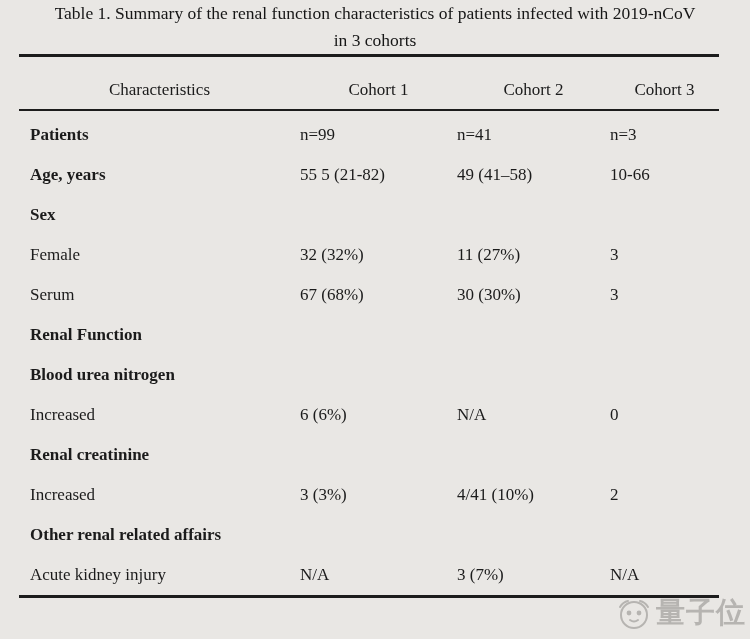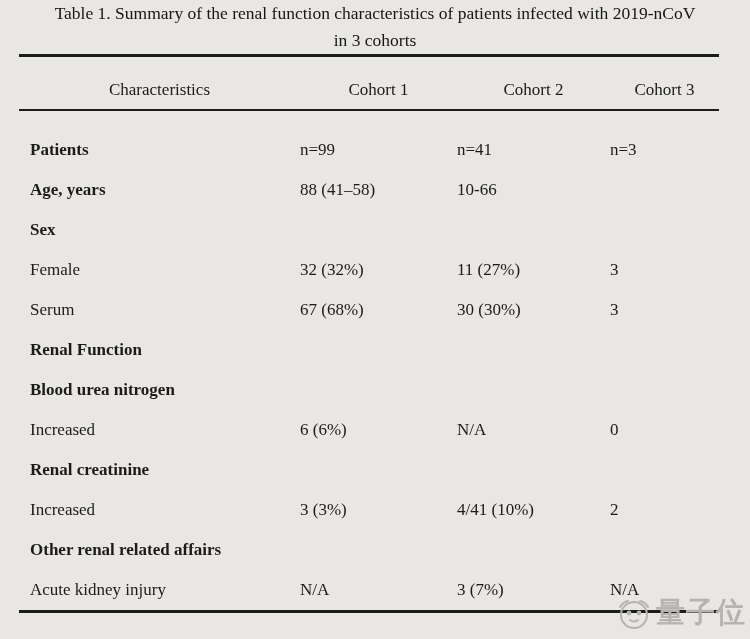--- a/index.html
+++ b/index.html
@@ -27,21 +27,21 @@
 
   .row {
     display: grid;
     grid-template-columns: 281px 157px 153px 109px;
     align-items: center;
     font-size: 17px;
   }
   .header-row { height: 52px; padding-top: 14px; box-sizing: border-box; }
   .header-row .c { text-align: center; }
 
-  .tbody { padding-top: 19px; }
+  .tbody { padding-top: 4px; }
   .tbody .row { height: 40px; }
   .col-label { text-align: left; padding-left: 11px; }
   .col-val { text-align: left; }
   .row.bold .col-label { font-weight: bold; }
 
   .watermark {
     position: absolute;
     right: 4px;
     bottom: 6px;
     display: flex;
@@ -84,21 +84,22 @@
   <div class="content tbody">
   <div class="row bold">
     <div class="c col-label">Patients</div>
     <div class="c col-val">n=99</div>
     <div class="c col-val">n=41</div>
     <div class="c col-val">n=3</div>
   </div>
 
   <div class="row bold">
     <div class="c col-label">Age, years</div>
-    <div class="c col-val">88 (41–58)</div>
+    <div class="c col-val">55 5 (21-82)</div>
+    <div class="c col-val">49 (41–58)</div>
     <div class="c col-val">10-66</div>
   </div>
 
   <div class="row bold">
     <div class="c col-label">Sex</div>
     <div class="c col-val"></div>
     <div class="c col-val"></div>
     <div class="c col-val"></div>
   </div>
 

